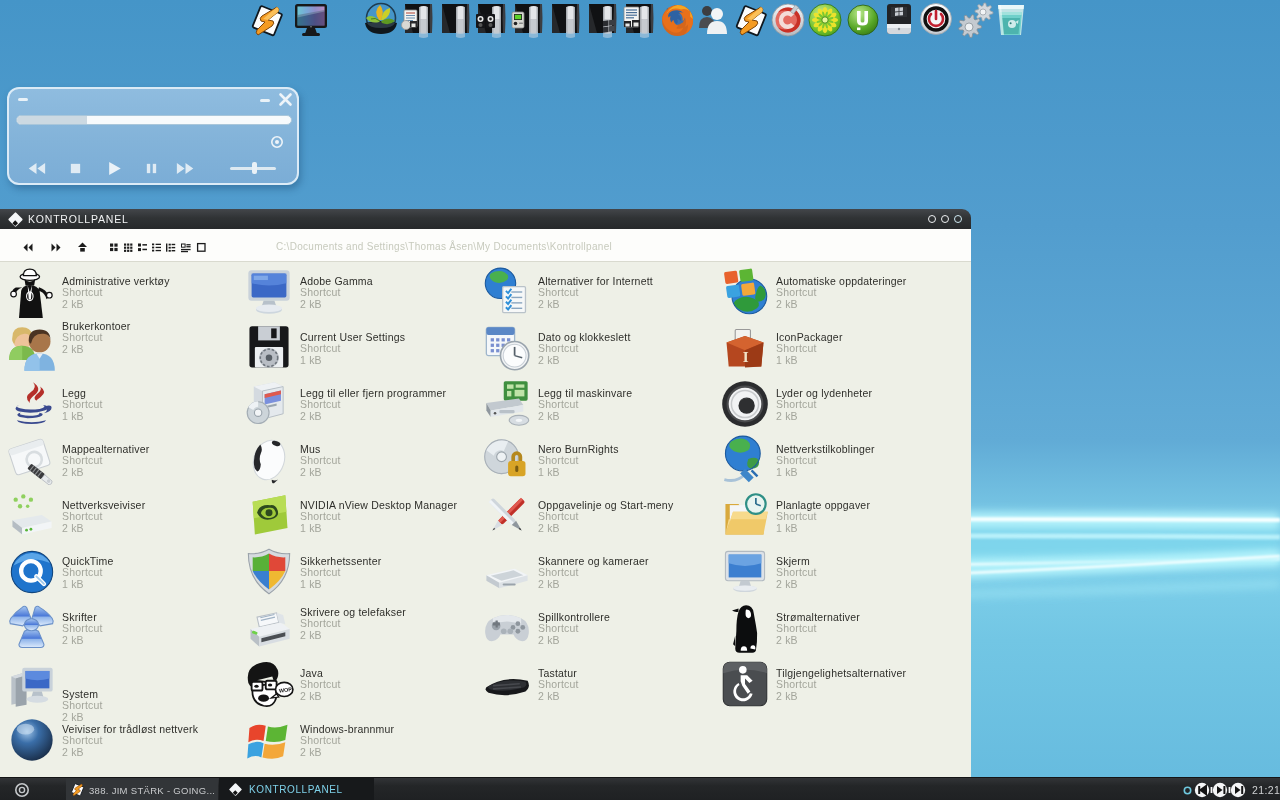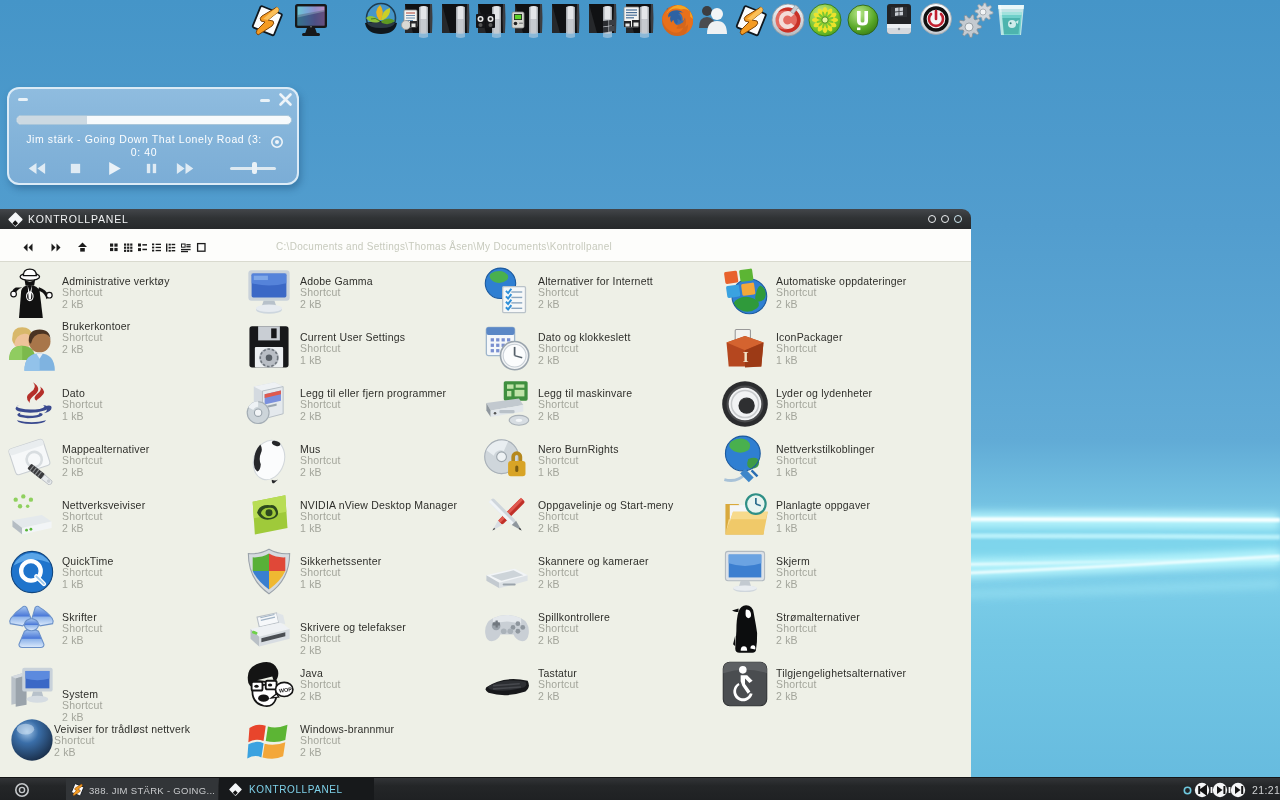--- a/index.html
+++ b/index.html
@@ -334,21 +334,20 @@
 
 <div id="player">
 <div class="mini" style="left:9px;top:9px"></div>
 <div class="mini" style="left:251px;top:10px"></div>
 <svg style="position:absolute;left:269px;top:3px" width="15" height="15" viewBox="0 0 15 15">
         <path d="M2.5 2.5 L12.5 12.5 M12.5 2.5 L2.5 12.5" stroke="#eef4f9" stroke-width="2.6" stroke-linecap="round"></path>
       </svg>
 <div id="pbar">
         <div id="pfill"></div>
       </div>
-<div id="ptxt">Jim stärk - Going Down That Lonely Road (3:<br>0: 40</div>
 <svg style="position:absolute;left:261px;top:46px" width="14" height="14" viewBox="0 0 14 14">
         <circle cx="7" cy="7" r="5.2" fill="none" stroke="#eef4f9" stroke-width="1.6"></circle>
         <circle cx="7" cy="7" r="2" fill="#eef4f9"></circle>
       </svg>
 <svg class="pctl" style="left:18px" width="19" height="15" viewBox="0 0 22 17">
         <path d="M11 2 L2 8.5 L11 15Z M21 2 L12 8.5 L21 15Z" fill="#e7f0f6" opacity="0.92"></path>
       </svg>
 <svg class="pctl" style="left:61px" width="11" height="15" viewBox="0 0 13 17">
         <rect x="1" y="3" width="11" height="11" fill="#e7f0f6" opacity="0.92"></rect>
       </svg>
@@ -578,21 +577,21 @@
         </div>
 <div class="icn" style="left:7px;top:117px"><svg width="50" height="50" viewBox="0 0 46 46">
 <path d="M21 22 q-6 -5 1 -10 q6 -4 2 -9 q9 6 1 12 q-5 4 -4 7Z" fill="#b5302a"></path>
 <path d="M27 20 q-4 -3 1.5 -7 q4 -3 2 -6 q7 5 0.5 9.5 q-4 3 -4 3.5Z" fill="#b5302a"></path>
 <path d="M11 24 q-4 1.5 1 3 q8 2 18 0.5 q7 -1.5 3 -3.5 q3 0 4.5 1.5 q1.5 2 -3 3.5 q-11 3.5 -23 1 q-7 -2 -0.5 -6Z" fill="#3a4a8f"></path>
 <path d="M13 31 q-2.5 1 0.5 2 q6 1.5 13.5 0.3 q4 -1 2.5 -2.3 q5 0.5 2.5 2.8 q-3 2.2 -13 2.2 q-9.5 -0.5 -9.5 -3 q0 -1.5 3.5 -2Z" fill="#3a4a8f"></path>
 <path d="M9 38 q14 3.5 27 0 q-2 3.5 -13.5 3.5 q-11.5 0 -13.5 -3.5Z" fill="#3a4a8f"></path>
 <path d="M35 25 q6 -2 6 1.5 q0 3.5 -7 5 q5 -3 1 -6.5Z" fill="#3a4a8f"></path>
 </svg></div>
         <div class="lbl" style="left:62px;top:125px">
-          <div class="t1">Dato</div>
+          <div class="t1">Legg</div>
           <div class="t2">Shortcut</div>
           <div class="t2">1 kB</div>
         </div>
 <div class="icn" style="left:244px;top:117px"><svg width="50" height="50" viewBox="0 0 46 46">
 <path d="M9 7 L28 3 L36 7 L36 32 L17 37 L9 32 Z" fill="#d4dae0"></path>
 <path d="M9 7 L28 3 L36 7 L17 11 Z" fill="#eef1f4"></path>
 <path d="M17 11 L36 7 L36 32 L17 37 Z" fill="#e4e9ed" stroke="#b2bac1" stroke-width="0.8"></path>
 <path d="M19 14 L34 10.5 L34 20 L19 23.5Z" fill="#7a90dd"></path>
 <path d="M19 14 L34 10.5 L34 14 L19 17.5Z" fill="#e05a4e"></path>
 <path d="M19 25 L30 22.5 L30 24.5 L19 27Z" fill="#9aa6b0"></path>
@@ -845,21 +844,21 @@
               <line x1="15" y1="13.5" x2="28" y2="10.5"></line>
               <line x1="15.5" y1="16" x2="28.5" y2="13"></line>
             </g>
 <path d="M6 24 L34 18 L42 24 L14 31 Z" fill="#eef1f4"></path>
 <path d="M6 24 L14 31 L14 40 L6 33 Z" fill="#b9c0c6"></path>
 <path d="M14 31 L42 24 L42 33 L14 40 Z" fill="#d8dde2"></path>
 <path d="M16 32.5 L38 27 L38 30.5 L16 36 Z" fill="#4a4e53"></path>
 <path d="M30 9 L32 18 L38 19.5 L36 11Z" fill="#dfe4e8"></path>
 <rect x="7.5" y="26" width="5" height="2.6" rx="1" transform="rotate(20 10 27)" fill="#6fd24a"></rect>
 </svg></div>
-        <div class="lbl" style="left:300px;top:359px">
+        <div class="lbl" style="left:300px;top:344px">
           <div class="t1">Skrivere og telefakser</div>
           <div class="t2">Shortcut</div>
           <div class="t2">2 kB</div>
         </div>
 <div class="icn" style="left:482px;top:341px"><svg width="50" height="50" viewBox="0 0 46 46">
 <path d="M10 14 Q23 8 36 14 Q44 18 43 28 Q42 36 36 35 Q31 34 29 29 L17 29 Q15 34 10 35 Q4 36 3 28 Q2 18 10 14Z" fill="#c9cfd5"></path>
 <path d="M10 14 Q23 8 36 14 L36 20 Q23 14 10 20Z" fill="#e4e8ec"></path>
 <circle cx="13" cy="21" r="4" fill="#9aa2aa"></circle>
             <path d="M11.7 19 h2.6 v-2 h2 v2 h2 v2.6 h-2 v2 h-2 v-2 h-2.6Z" fill="#71787f" transform="translate(-1.8 -1)"></path>
 <circle cx="33" cy="19" r="2.2" fill="#8f979e"></circle>
@@ -950,21 +949,21 @@
 <defs>
               <radialGradient id="sphg" cx="0.38" cy="0.3" r="0.8">
                 <stop offset="0" stop-color="#9fc4e8"></stop>
                 <stop offset="0.35" stop-color="#3a6ea8"></stop>
                 <stop offset="1" stop-color="#15253c"></stop>
               </radialGradient>
             </defs>
 <circle cx="23" cy="23" r="19" fill="url(#sphg)"></circle>
 <ellipse cx="17" cy="13" rx="8" ry="5" fill="#cfe2f2" opacity="0.55"></ellipse>
 </svg></div>
-        <div class="lbl" style="left:54px;top:461px">
+        <div class="lbl" style="left:62px;top:461px">
           <div class="t1">Veiviser for trådløst nettverk</div>
           <div class="t2">Shortcut</div>
           <div class="t2">2 kB</div>
         </div>
 <div class="icn" style="left:244px;top:453px"><svg width="50" height="50" viewBox="0 0 46 46">
 <path d="M5 12 Q12 7 20 10 L18 24 Q11 21 4 25 Z" fill="#e8452c"></path>
 <path d="M22 10.5 Q30 13 40 9 L38 23 Q30 26 20 24 Z" fill="#5cb534"></path>
 <path d="M4 27 Q11 23 18 26 L16 39 Q10 36 3 40 Z" fill="#3aa2e0"></path>
 <path d="M19 26.5 Q28 29 38 25 L36 38 Q28 42 17 39 Z" fill="#f3a73a"></path>
 </svg></div>

